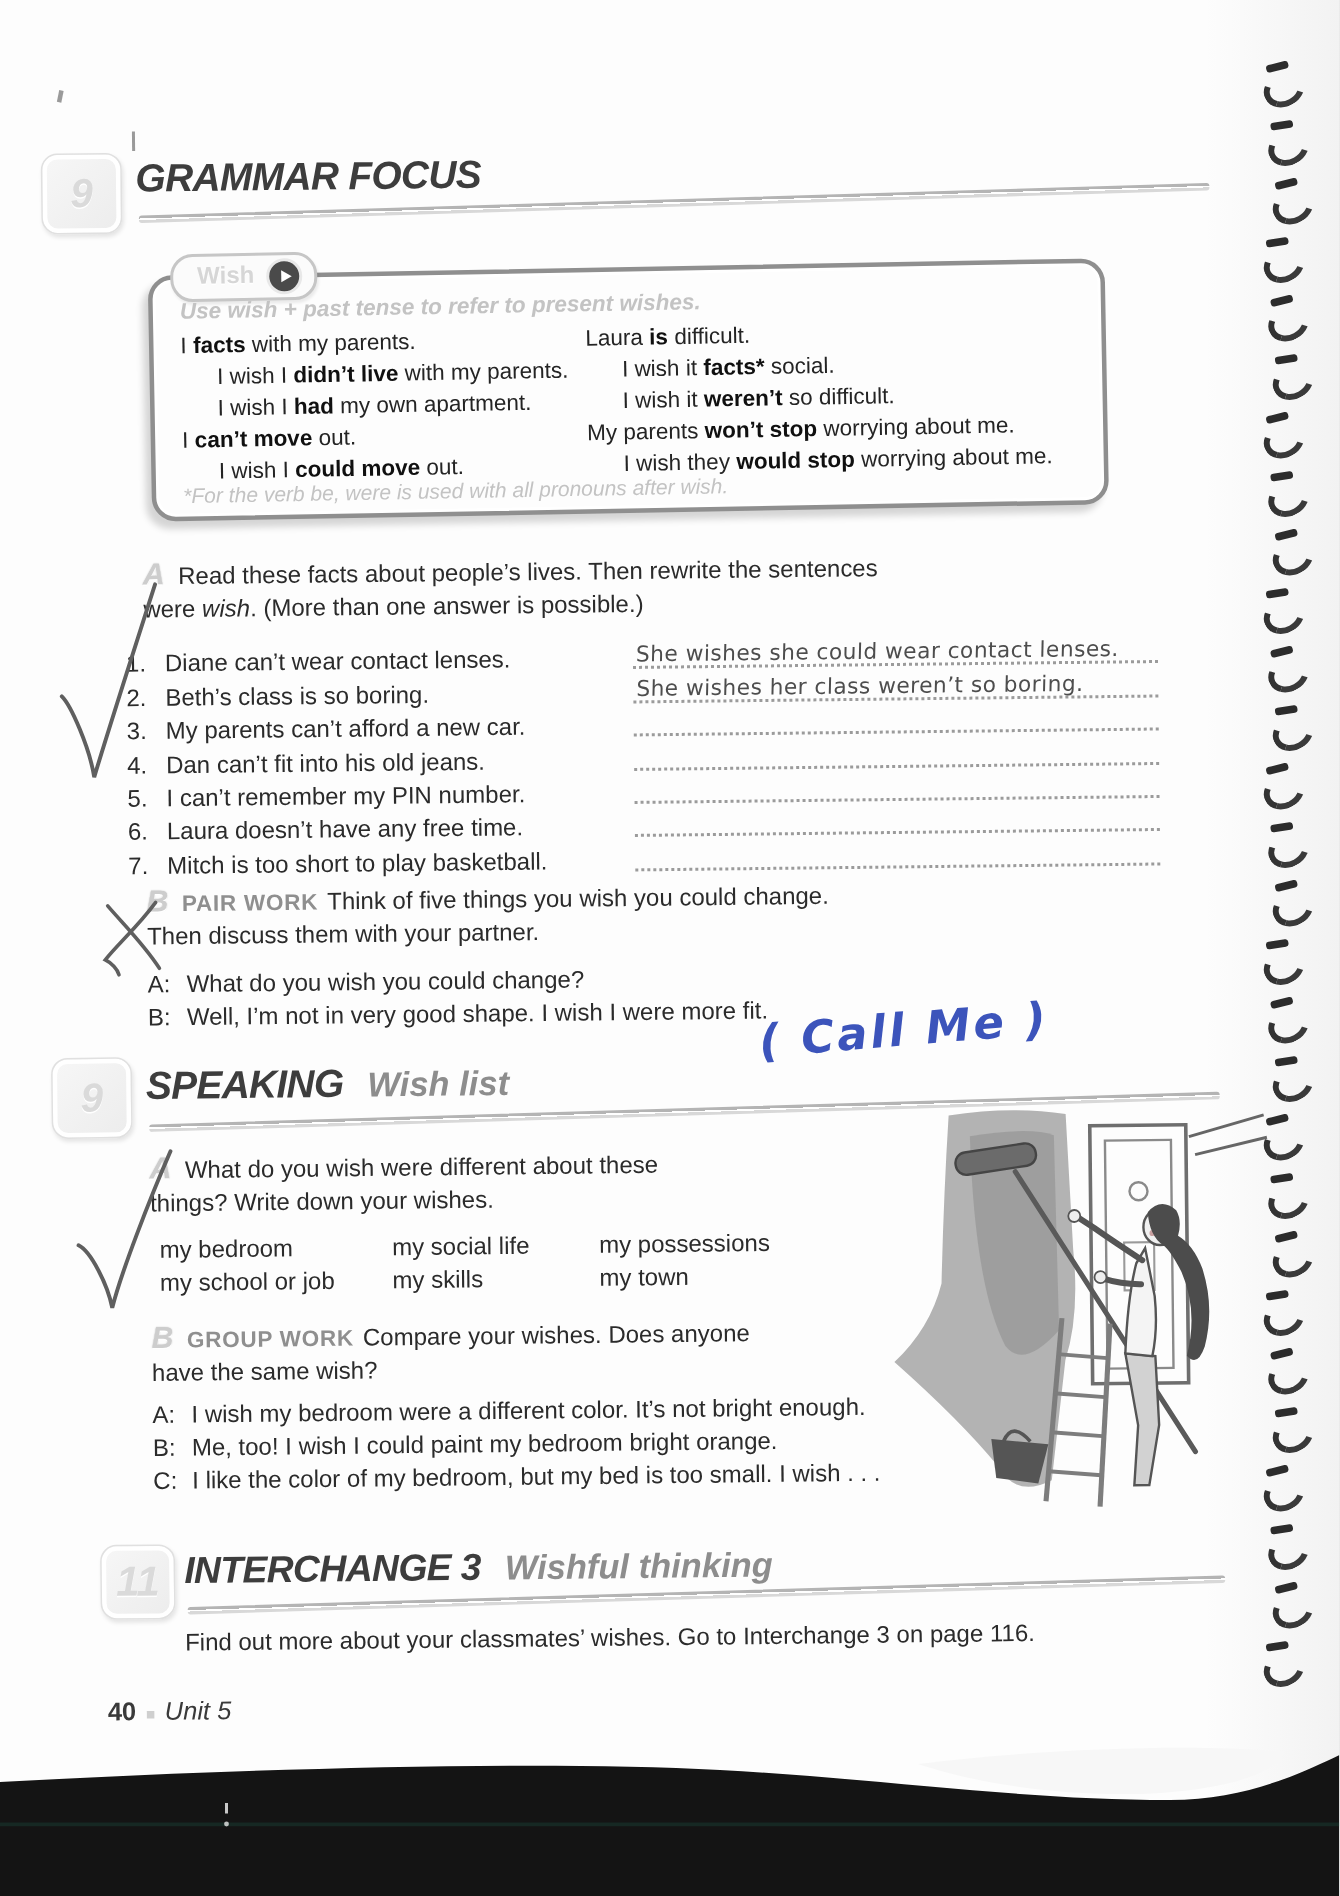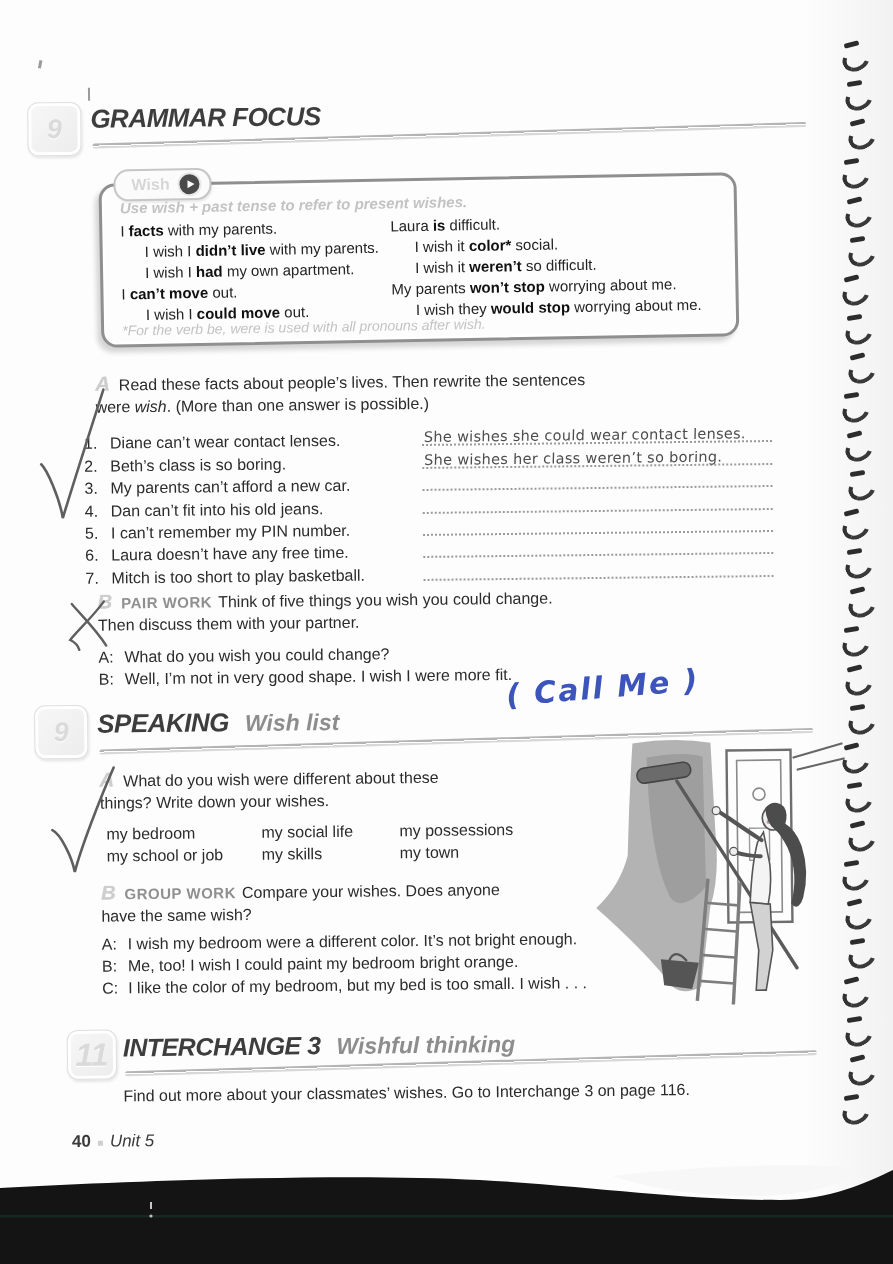--- a/index.html
+++ b/index.html
@@ -102,21 +102,21 @@
       <div class="abs" style="left:18px;top:34px;">
         <div class="gb-line"><span>I </span><b>facts</b><span> with my parents.</span></div>
         <div class="gb-line ind"><span>I wish I </span><b>didn’t live</b><span> with my parents.</span></div>
         <div class="gb-line ind"><span>I wish I </span><b>had</b><span> my own apartment.</span></div>
         <div class="gb-line"><span>I </span><b>can’t move</b><span> out.</span></div>
         <div class="gb-line ind"><span>I wish I </span><b>could move</b><span> out.</span></div>
       </div>
 
       <div class="abs" style="left:288px;top:34px;">
         <div class="gb-line"><span>Laura </span><b>is</b><span> difficult.</span></div>
-        <div class="gb-line ind"><span>I wish it </span><b>color*</b><span> social.</span></div>
+        <div class="gb-line ind"><span>I wish it </span><b>facts*</b><span> social.</span></div>
         <div class="gb-line ind"><span>I wish it </span><b>weren’t</b><span> so difficult.</span></div>
         <div class="gb-line"><span>My parents </span><b>won’t stop</b><span> worrying about me.</span></div>
         <div class="gb-line ind"><span>I wish they </span><b>would stop</b><span> worrying about me.</span></div>
       </div>
 
       <div class="abs faded" style="left:18px;bottom:6px;font-size:14px;">*For the verb be, were is used with all pronouns after wish.</div>
     </div>
 
     <div class="abs" style="left:98px;top:369px;">
       <div class="body-line">
@@ -295,21 +295,21 @@
       <path d="M186,96 L192,128 Q194,150 190,168 L172,166 Q174,128 180,106 Z" fill="#f4f4f4" stroke="#555" stroke-width="1.6"></path>
       <path d="M184,104 Q166,92 152,82 L140,74" fill="none" stroke="#555" stroke-width="4" stroke-linecap="round"></path>
       <path d="M183,120 Q170,120 158,116" fill="none" stroke="#555" stroke-width="4" stroke-linecap="round"></path>
       <circle cx="139" cy="74" r="4" fill="#eee" stroke="#555" stroke-width="1.2"></circle>
       <circle cx="156" cy="115" r="4" fill="#eee" stroke="#555" stroke-width="1.2"></circle>
       <ellipse cx="196" cy="82" rx="11" ry="12" fill="#f0f0f0" stroke="#555" stroke-width="1.6"></ellipse>
       <circle cx="191" cy="86" r="2" fill="#c9a0a0"></circle>
       <path d="M188,72 Q197,62 207,71 Q211,78 208,88 Q218,94 224,110 Q232,136 225,162 Q220,176 213,168 Q221,138 210,112 Q203,98 198,94 Q189,88 188,72 Z" fill="#4c4c4c"></path>
     </svg>
 
-    <div class="abs icon-box" style="left:62px;top:1026px;width:48px;height:48px;font-size:32px;">
+    <div class="abs icon-box" style="left:62px;top:1026px;width:48px;height:48px;font-size:28px;">
       <span>11</span>
     </div>
     <div class="abs" style="left:118px;top:1030px;display:flex;align-items:baseline;">
       <span class="sec-title" style="font-size:25px;">INTERCHANGE 3</span>
       <span class="sec-sub">Wishful thinking</span>
     </div>
     <div class="abs rule" style="left:120px;top:1068px;width:692px;"></div>
     <div class="abs body-line" style="left:118px;top:1082px;">Find out more about your classmates’ wishes. Go to Interchange 3 on page 116.</div>
 
     <div class="abs footer" style="left:66px;top:1128px;">

